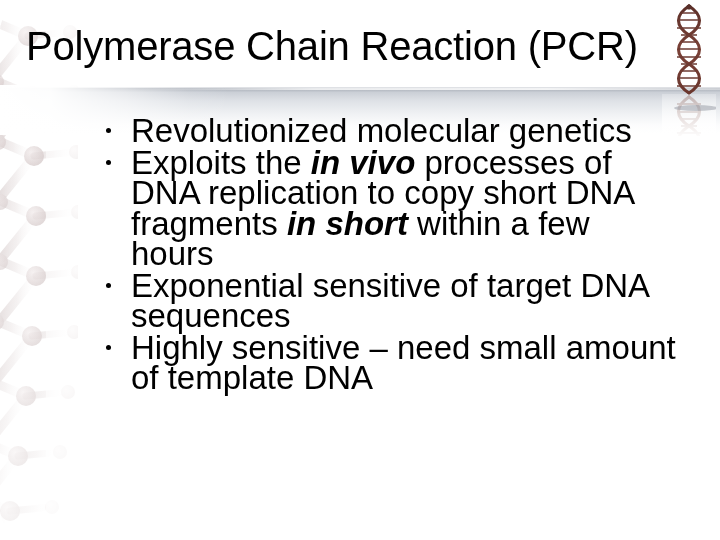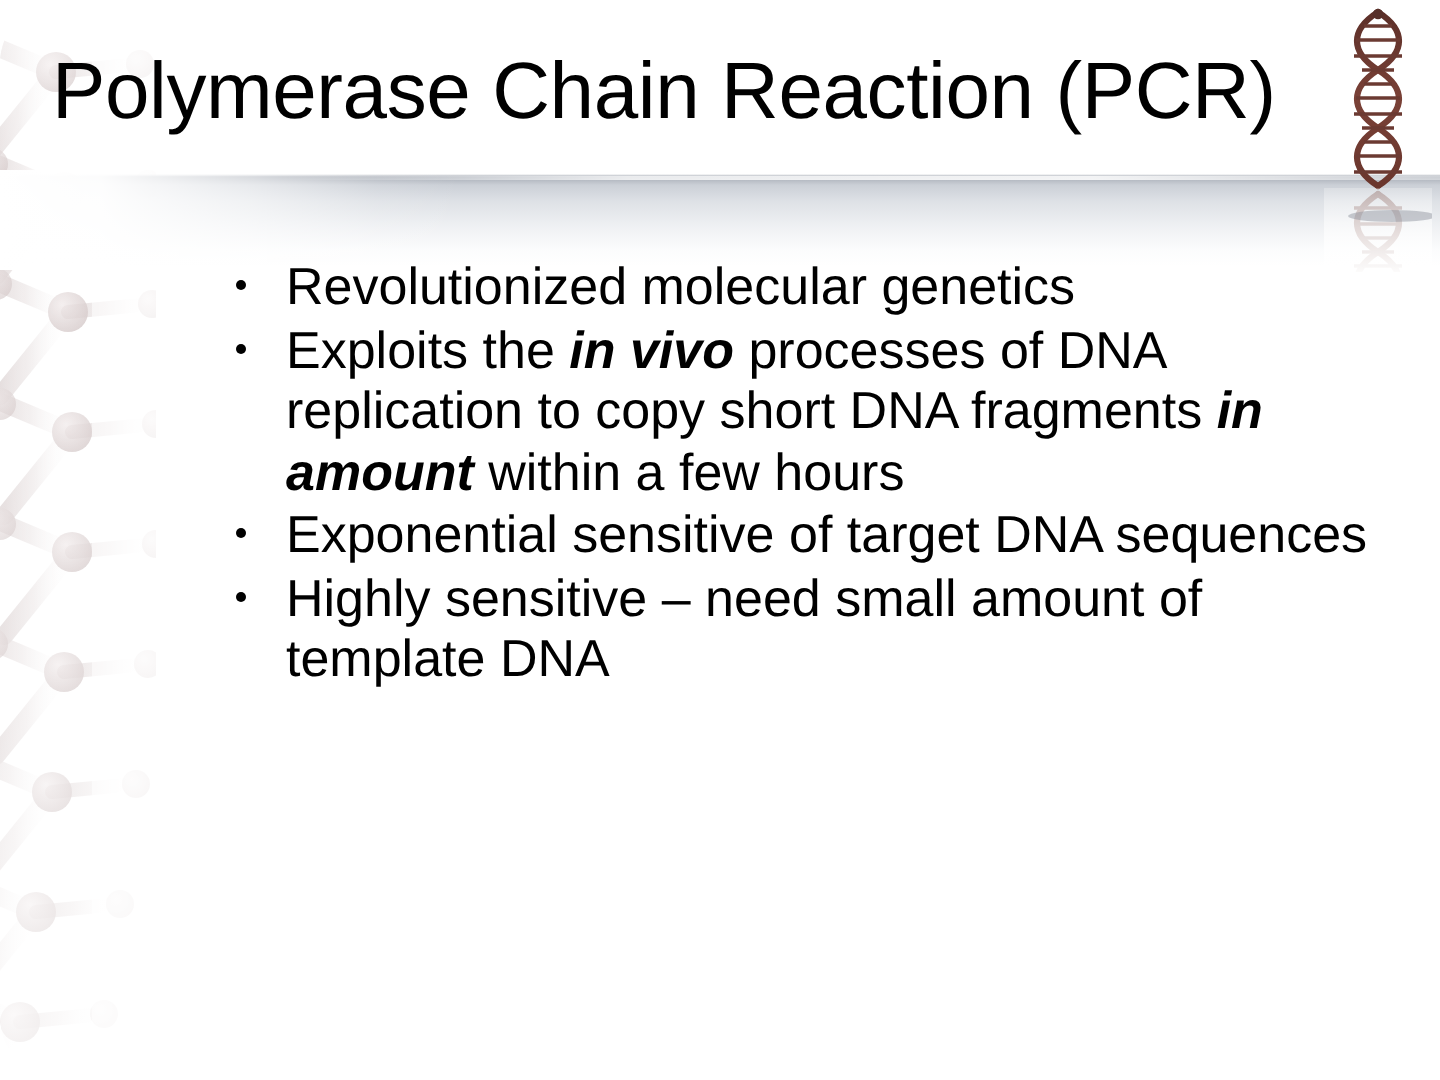--- a/index.html
+++ b/index.html
@@ -104,25 +104,25 @@
     height: 132px;
     pointer-events: none;
   }
 
   
   .body-list {
     position: absolute;
     left: 96px;
     top: 112px;
     width: 580px;
-    margin: 16px;
+    margin: 4px;
     padding: 0;
     list-style: none;
     color: #000000;
-    font-size: 26px;
+    font-size: 33px;
     line-height: 30.5px;
   }
   .body-list li {
     position: relative;
     padding-left: 31px;
     margin: 0 0 1px 0;
   }
   .body-list li .dot {
     position: absolute;
     left: 6px;
@@ -243,21 +243,21 @@
 
   <div class="title">Polymerase Chain Reaction (PCR)</div>
 
   <ul class="body-list">
     <li>
       <span class="dot"></span>
       <span class="txt"><span>Revolutionized molecular genetics</span></span>
     </li>
     <li>
       <span class="dot"></span>
-      <span class="txt"><span>Exploits the </span><i>in vivo</i><span> processes of DNA replication to copy short DNA fragments </span><i>in amount</i><span> within a few hours</span></span>
+      <span class="txt"><span>Exploits the </span><i>in vivo</i><span> processes of DNA replication to copy short DNA fragments </span><i>in short</i><span> within a few hours</span></span>
     </li>
     <li class="gap-before">
       <span class="dot"></span>
       <span class="txt"><span>Exponential sensitive of target DNA sequences</span></span>
     </li>
     <li class="gap-before">
       <span class="dot"></span>
       <span class="txt"><span>Highly sensitive – need small amount of template DNA</span></span>
     </li>
   </ul>

